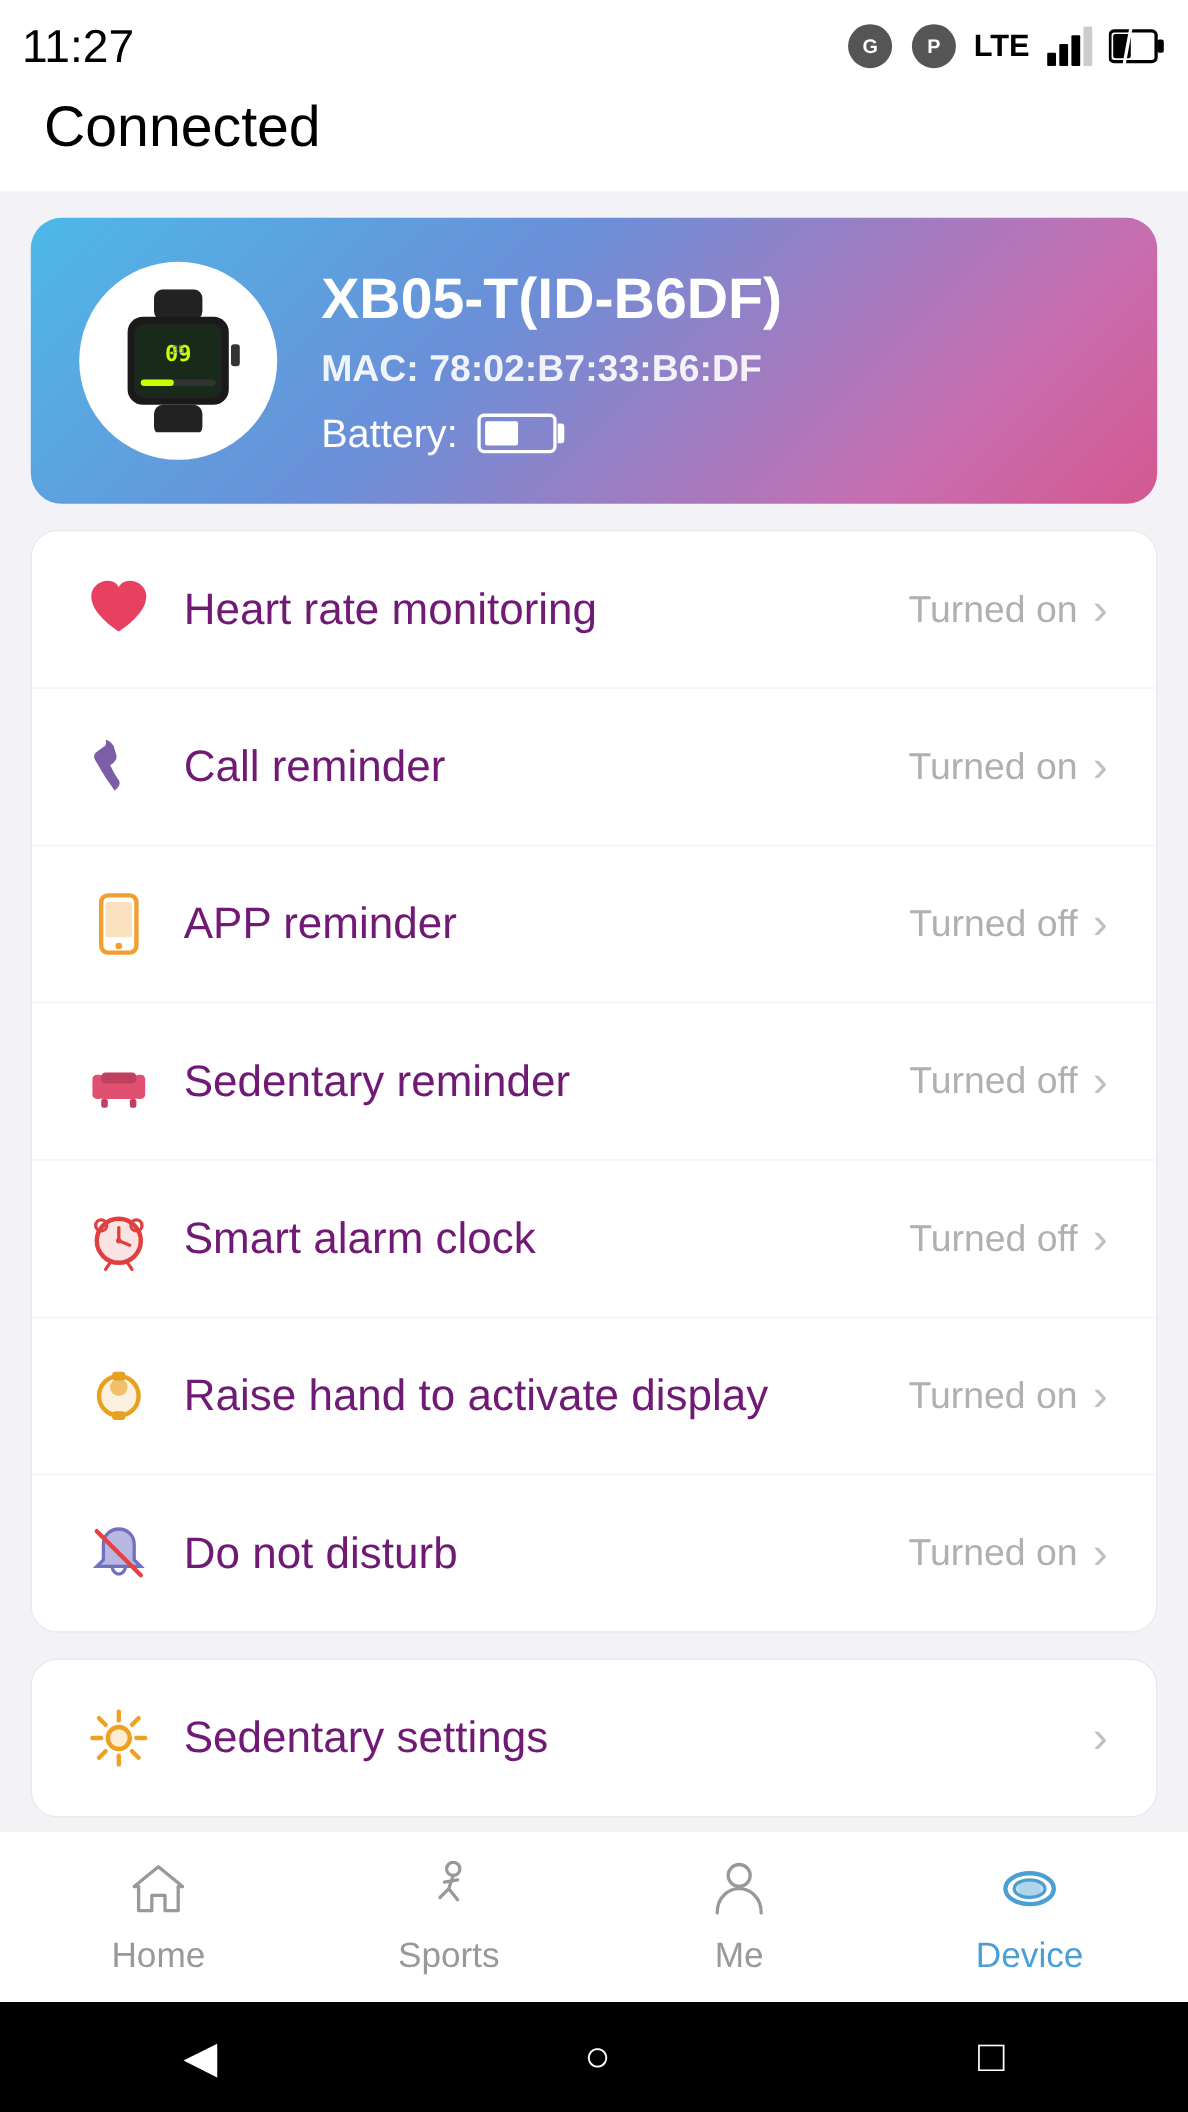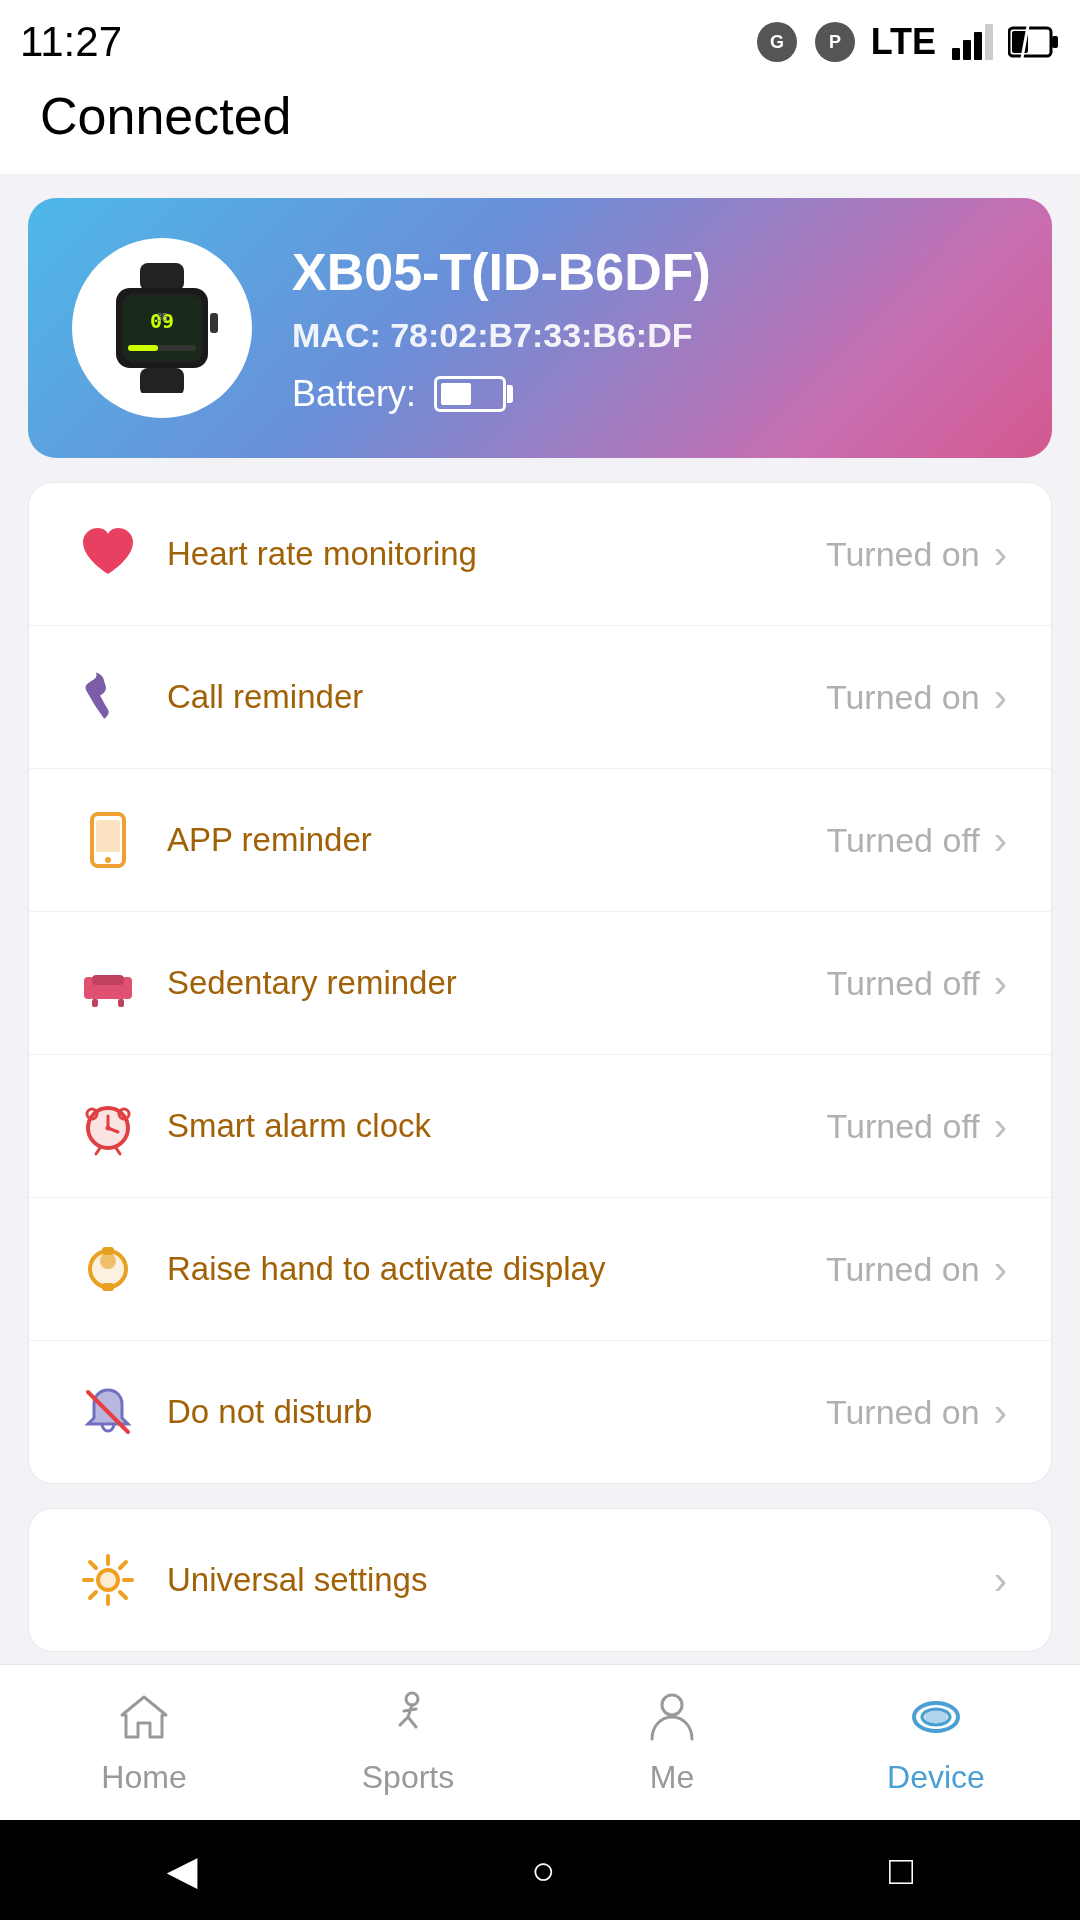--- a/index.html
+++ b/index.html
@@ -25,21 +25,21 @@
       font-size: 42px;
       font-weight: 500;
       color: #000;
     }
     .status-icons {
       display: flex;
       align-items: center;
       gap: 14px;
     }
     .status-icon-text {
-      font-size: 36px;
+      font-size: 28px;
       font-weight: 600;
       color: #000;
     }
 
     
     .header {
       background: #fff;
       padding: 10px 40px 28px;
     }
     .header-title {
@@ -153,22 +153,22 @@
       justify-content: center;
       flex-shrink: 0;
     }
     .row-icon svg {
       width: 60px;
       height: 60px;
     }
 
     .row-label {
       flex: 1;
-      font-size: 33px;
-      color: #a16207;
+      font-size: 40px;
+      color: #701a75;
       margin-left: 24px;
     }
 
     .row-status {
       font-size: 34px;
       color: #b0b0b0;
       margin-right: 14px;
     }
 
     .chevron {
@@ -434,21 +434,21 @@
 
   <div class="single-row-card">
     <div class="settings-row">
       <div class="row-icon">
         <svg viewBox="0 0 60 60">
           <circle cx="30" cy="30" r="10" fill="none" stroke="#f0a020" stroke-width="4"></circle>
           <path d="M30 6 L30 14 M30 46 L30 54 M6 30 L14 30 M46 30 L54 30 M12 12 L18 18 M42 42 L48 48 M48 12 L42 18 M18 42 L12 48" stroke="#f0a020" stroke-width="4" stroke-linecap="round"></path>
           <circle cx="30" cy="30" r="10" fill="#f0a020" opacity="0.2"></circle>
         </svg>
       </div>
-      <span class="row-label">Universal settings</span>
+      <span class="row-label">Sedentary settings</span>
       <span class="chevron">›</span>
     </div>
   </div>
 
   <div class="single-row-card">
     <div class="settings-row">
       <div class="row-icon">
         <svg viewBox="0 0 60 60">
 
           <path d="M30 8 C19 8 10 17 10 28 C10 39 19 48 30 48 C41 48 50 39 50 28" fill="none" stroke="#e84040" stroke-width="5" stroke-linecap="round"></path>

